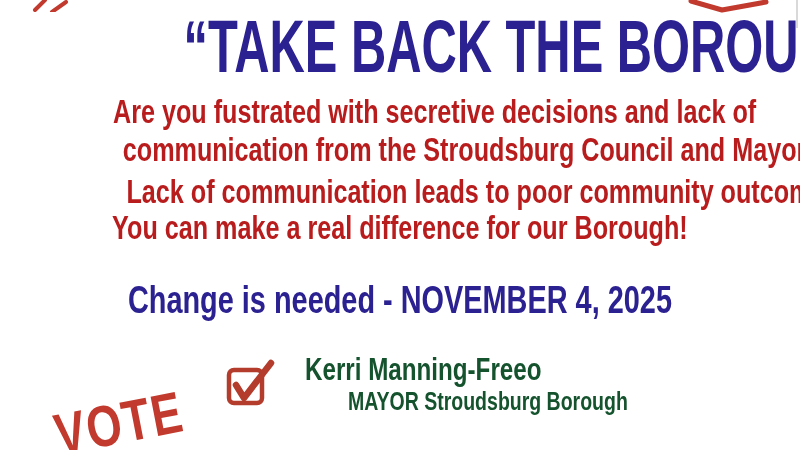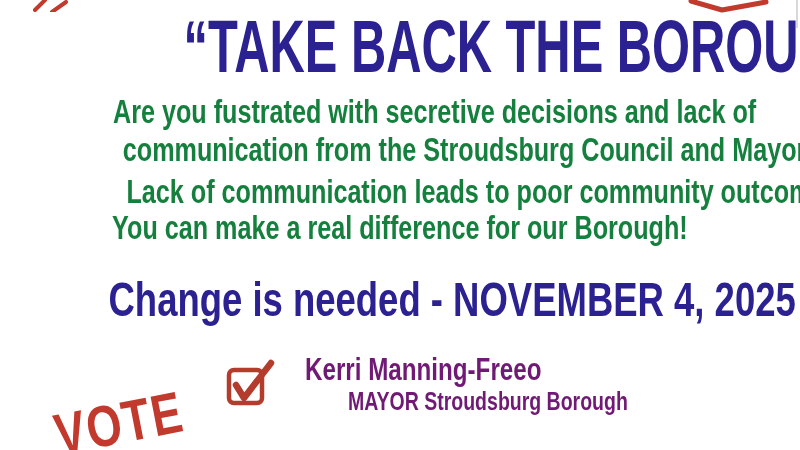--- a/index.html
+++ b/index.html
@@ -23,34 +23,34 @@
     top: 6px;
     color: #2b2191;
     font-size: 74px;
     font-weight: 700;
     line-height: 82px;
     letter-spacing: 0px;
   }
   .headline .cond { --sx: 0.66; }
 
   .para {
-    color: #15803d;
+    color: #b91c1c;
     font-weight: 700;
     font-size: 34px;
     line-height: 38px;
   }
   .para .cond { --sx: 0.74; }
   .p1 { top: 92px; }
   .p2 { top: 172px; }
   .p3 { top: 208px; }
 
   .cta {
     top: 274px;
     color: #2b2191;
-    font-size: 48px;
+    font-size: 38px;
     font-weight: 700;
     line-height: 52px;
   }
   .cta .cond { --sx: 0.76; }
 
   .candidate-row {
     position: absolute;
     left: 226px;
     top: 352px;
   }
@@ -58,21 +58,21 @@
     position: absolute;
     left: 0;
     top: 6px;
     width: 52px;
     height: 48px;
   }
   .candidate-text {
     position: absolute;
     left: 79px;
     top: 0;
-    color: #701a75;
+    color: #14532d;
   }
   .candidate-name {
     font-size: 31px;
     font-weight: 700;
     line-height: 35px;
   }
   .candidate-office {
     font-size: 25px;
     font-weight: 700;
     line-height: 29px;

